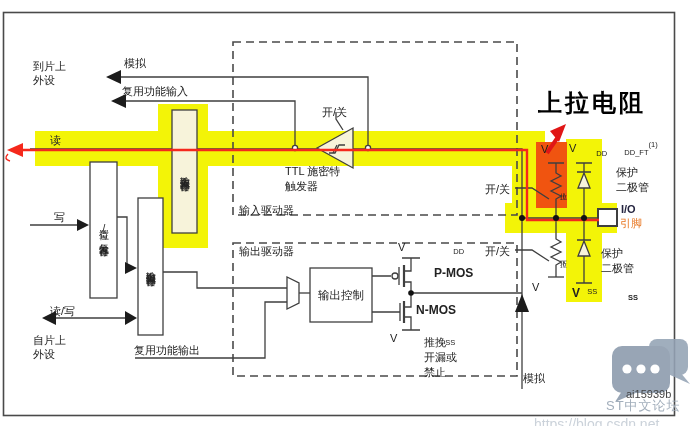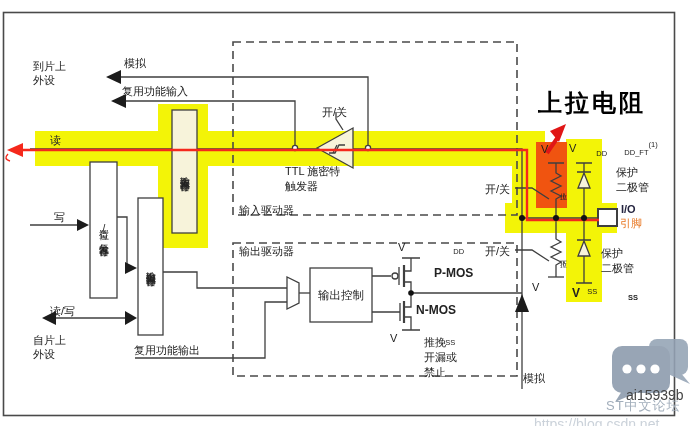--- a/index.html
+++ b/index.html
@@ -10,21 +10,21 @@
   .vtext{writing-mode:vertical-rl;text-orientation:upright;letter-spacing:1px;
          display:flex;align-items:center;justify-content:center;font-size:10px;color:#222;}
   .tiny{font-size:7px;letter-spacing:0;}
   .sb{font-size:7.5px;margin-left:48px;}
   .sp{font-size:7.5px;vertical-align:super;}
   .mos{font-weight:bold;font-size:12px;}
   .ctr{display:flex;align-items:center;justify-content:center;}
   .red-note{font-family:"DejaVu Serif",serif;font-weight:bold;font-size:24px;letter-spacing:3px;}
   .wm-url{font-size:14px;color:#cbd2da;margin-top:21px;}
   .wm-forum{font-size:13px;color:#a2aebb;letter-spacing:1px;}
-  .figid{font-size:14px;color:#444;padding-left:34px;}
+  .figid{font-size:11px;color:#444;padding-left:34px;}
 </style>
 </head>
 <body>
 
 <div id="stage">
 
   <svg id="gfx" width="694" height="426" viewBox="0 0 694 426">
 
     <rect x="3.5" y="12.5" width="671" height="403" fill="none" stroke="#4a4a4a" stroke-width="1.6"></rect>
 

